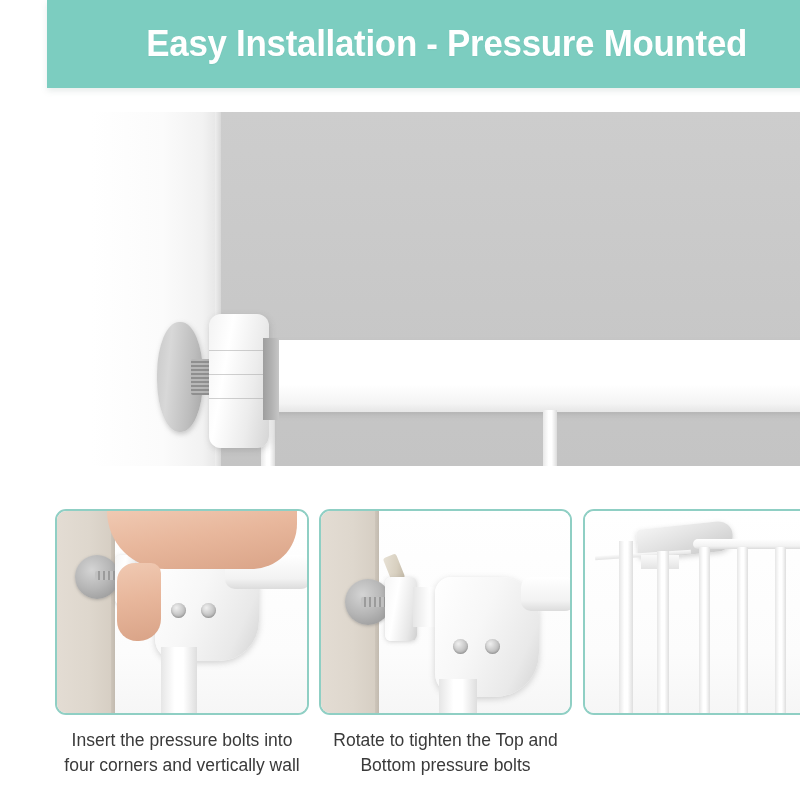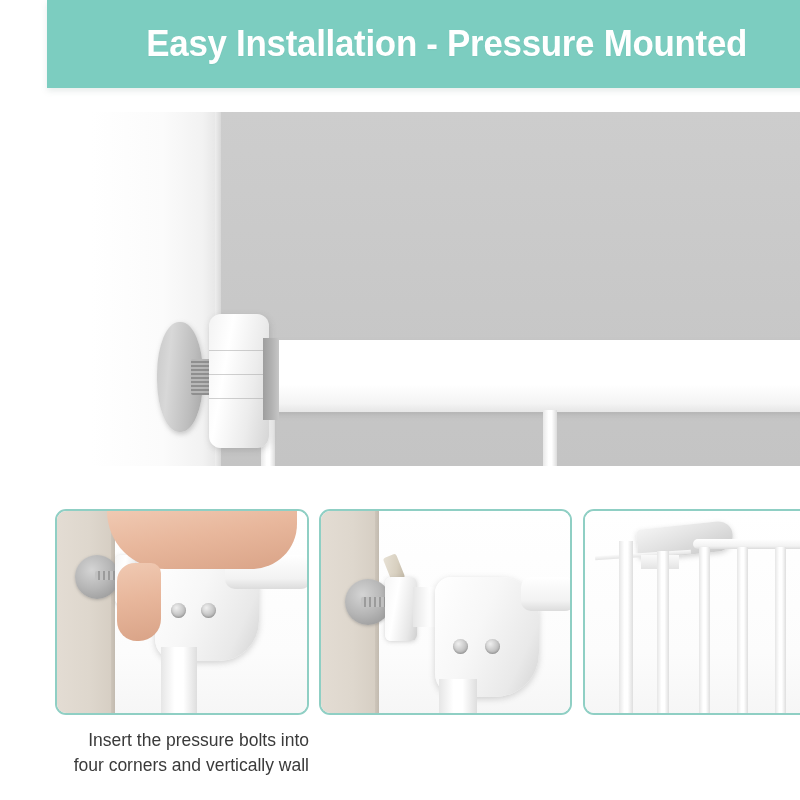--- a/index.html
+++ b/index.html
@@ -257,21 +257,21 @@
     background: linear-gradient(180deg, #fafafa 0%, #e4e4e4 100%);
   }
 
   
   .caption {
     position: absolute;
     top: 728px;
     color: #3a3a3a;
     font-size: 17.5px;
     line-height: 25px;
-    text-align: right;
+    text-align: center;
     font-family: "Liberation Sans", sans-serif;
   }
   .caption-1 { left: 8px;   width: 254px; }
   .caption-2 { left: 272px; width: 253px; }
   .caption-3 { left: 532px; width: 264px; }
 </style>
 </head>
 <body>
 
 <div id="page">
@@ -361,14 +361,15 @@
       <div class="p-post" style="left:34px; top:30px; width:14px; height:176px;"></div>
       <div class="p-post" style="left:72px; top:40px; width:12px; height:166px;"></div>
       <div class="p-post" style="left:114px; top:36px; width:11px; height:170px;"></div>
       <div class="p-post" style="left:152px; top:36px; width:11px; height:170px;"></div>
       <div class="p-post" style="left:190px; top:36px; width:11px; height:170px;"></div>
       <div class="p-post" style="left:228px; top:36px; width:11px; height:170px;"></div>
     </div>
   </div>
 
   <div class="caption caption-1">Insert the pressure bolts into four corners and vertically wall</div>
+  <div class="caption caption-2">Rotate to tighten the Top and Bottom pressure bolts</div>
 
 </div>
 
 </body></html>

